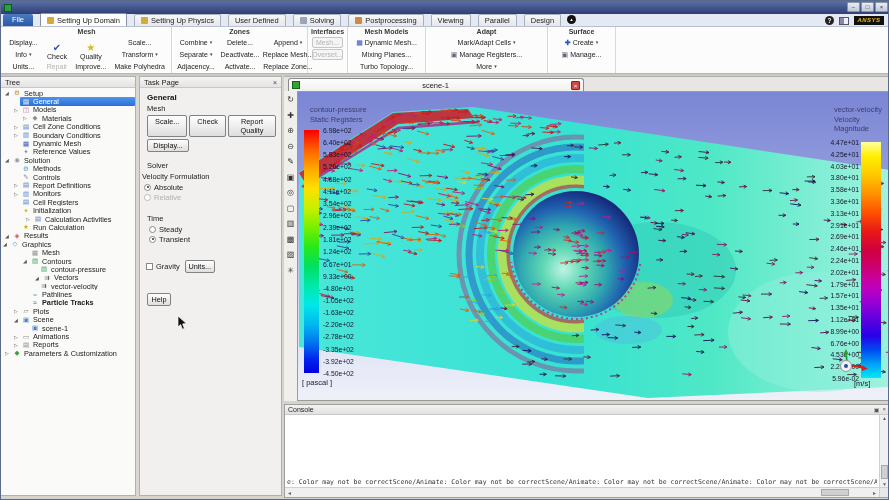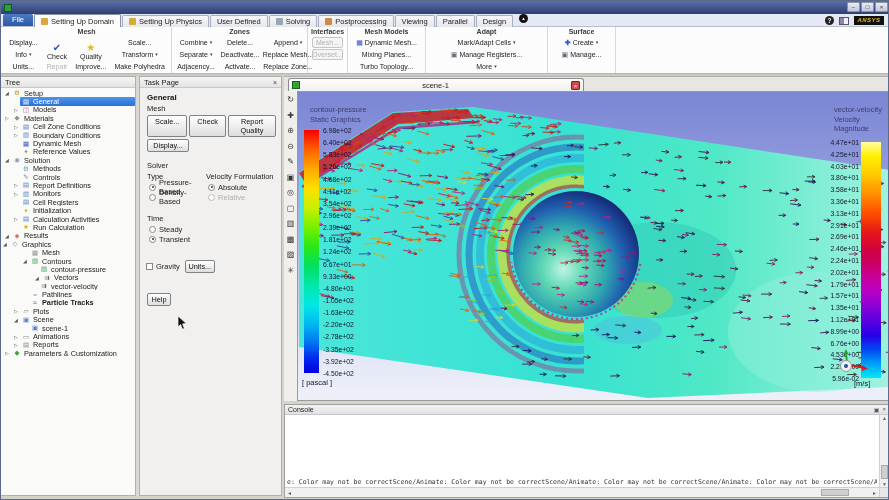--- a/index.html
+++ b/index.html
@@ -10,26 +10,26 @@
   .titlebar { position:absolute; left:0; top:0; width:889px; height:13px;
     background:linear-gradient(#5a6fa8,#2e3f72); color:#fff; font-size:7.5px;
     display:flex; align-items:center; gap:3px; padding:0 3px; }
   .appicon { width:8px; height:8px; background:#2f9e3f; border:1px solid #0c5c1c; }
   .wbtns { position:absolute; right:2px; top:1px; display:flex; gap:1px; }
   .wbtn { width:13px; height:10px; background:linear-gradient(#e8ecf4,#c2c8d6); border:1px solid #8a94a8;
     font-size:6px; line-height:8px; text-align:center; color:#333; border-radius:1px; }
 
   
   .tabrow { position:absolute; left:0; top:13px; width:889px; height:13px; background:#e4e9f3;
-    border-bottom:1px solid #b8c0d0; display:flex; align-items:flex-start; padding-left:2px; }
+    border-bottom:1px solid #b8c0d0; display:flex; align-items:flex-end; padding-left:2px; }
   .filebtn { width:30px; height:12px; background:linear-gradient(#4a7ac0,#2a5aa8); color:#fff;
     font-size:7.5px; text-align:center; line-height:12px; border-radius:2px 2px 0 0; }
   .tab { height:12px; padding:0 6px; font-size:7.5px; color:#222; display:flex; align-items:center; gap:3px;
     background:linear-gradient(#f6f7f9,#e6e7ea); border:1px solid #a8b0c0; border-bottom:none;
-    border-radius:2px 2px 0 0; margin-left:1px; white-space:nowrap; }
+    border-radius:2px 2px 0 0; margin-left:7px; white-space:nowrap; }
   .tab.active { background:#fdfdfe; border-color:#8890a4; height:13px; }
   .tabicon { width:7px; height:7px; border-radius:1px; display:inline-block; }
   .ribbon-toggle { margin-left:6px; margin-bottom:2px; width:9px; height:9px; border-radius:50%;
     background:#111; color:#fff; font-size:5px; text-align:center; line-height:9px; }
   .topright { position:absolute; right:4px; top:14px; height:11px; display:flex; align-items:center; gap:5px; }
   .helpicon { width:9px; height:9px; border-radius:50%; background:#222; color:#fff; font-size:6.5px;
     font-weight:bold; text-align:center; line-height:9px; }
   .layouticon { width:10px; height:8px; border:1px solid #556; background:#eef; position:relative; }
   .layouticon:before { content:""; position:absolute; left:0; top:0; width:4px; height:6px; background:#88a; }
   .ansyslogo { width:30px; height:9px; background:#111; color:#e8b820; font-size:6px; font-weight:bold;
@@ -364,21 +364,21 @@
           <span>General</span>
         </span>
       </div>
       <div class="trow" style="padding-left: 11px;">
         <span class="arr">▷</span>
         <span class="hl">
           <span class="ticon" style="color: rgb(192, 96, 160);">◫</span>
           <span>Models</span>
         </span>
       </div>
-      <div class="trow" style="padding-left: 2px;">
+      <div class="trow" style="padding-left: 20px;">
         <span class="arr">▷</span>
         <span class="hl">
           <span class="ticon" style="color: rgb(144, 144, 144);">◆</span>
           <span>Materials</span>
         </span>
       </div>
       <div class="trow" style="padding-left: 11px; justify-content: space-between;">
         <span class="arr">▷</span>
         <span class="hl">
           <span class="ticon" style="color: rgb(80, 128, 200);">▤</span>
@@ -448,21 +448,21 @@
           <span>Cell Registers</span>
         </span>
       </div>
       <div class="trow" style="padding-left: 11px;">
         <span class="arr"></span>
         <span class="hl">
           <span class="ticon" style="color: rgb(200, 176, 48);">✦</span>
           <span>Initialization</span>
         </span>
       </div>
-      <div class="trow" style="padding-left: 11px;">
+      <div class="trow" style="padding-left: 23px;">
         <span class="arr">▷</span>
         <span class="hl">
           <span class="ticon" style="color: rgb(80, 128, 200);">▤</span>
           <span>Calculation Activities</span>
         </span>
       </div>
       <div class="trow" style="padding-left: 11px;">
         <span class="arr"></span>
         <span class="hl">
           <span class="ticon" style="color: rgb(216, 176, 32);">★</span>
@@ -588,31 +588,20 @@
   <div class="tpbtnrow">
     <div class="tpbtn" style="width:42px">Scale...</div>
     <div class="tpbtn" style="width:38px">Check</div>
     <div class="tpbtn" style="width:50px">Report Quality</div>
   </div>
   <div class="tpbtnrow">
     <div class="tpbtn" style="width:42px">Display...</div>
   </div>
   <div class="tp-label" style="margin-top:9px">Solver</div>
   <div class="twocol">
-    <div class="c1">
-      <div class="tp-label">Type</div>
-      <div class="radiorow">
-          <span class="radio on"></span>
-          <span>Pressure-Based</span>
-        </div>
-      <div class="radiorow">
-          <span class="radio"></span>
-          <span>Density-Based</span>
-        </div>
-    </div>
     <div class="c2">
       <div class="tp-label" style="margin-left:2px">Velocity Formulation</div>
       <div class="radiorow" style="margin-left:4px">
           <span class="radio on"></span>
           <span>Absolute</span>
         </div>
       <div class="radiorow dis" style="margin-left:4px">
           <span class="radio dis"></span>
           <span>Relative</span>
         </div>
@@ -1223,21 +1212,21 @@
           <path d="M275.4 158.4L283.8 159.5M280.7 160.7L283.8 159.5L281.1 157.5" stroke="#c81890" stroke-width=".9" fill="none"></path>
           <path d="M278.2 142.9L284.8 143.1M281.7 144.6L284.8 143.1L281.8 141.4" stroke="#c81890" stroke-width=".9" fill="none"></path>
           <path d="M282.1 190.7L290.1 190.5M287.2 192.2L290.1 190.5L287.1 189.0" stroke="#781880" stroke-width=".9" fill="none"></path>
           <path d="M274.6 167.7L283.5 168.1M280.4 169.6L283.5 168.1L280.6 166.4" stroke="#d02828" stroke-width=".9" fill="none"></path>
           <path d="M273.8 154.3L282.2 153.9M279.2 155.7L282.2 153.9L279.1 152.5" stroke="#c81890" stroke-width=".9" fill="none"></path>
         </g>
     </svg>
 
     <div class="vlabel" style="left:12px;top:13px;">
       <div>contour-pressure</div>
-      <div>Static Graphics</div>
+      <div>Static Registers</div>
     </div>
     <div class="lbar p"></div>
     <div class="lvals p" id="pvals">
         <div>6.98e+02</div>
         <div>6.40e+02</div>
         <div>5.83e+02</div>
         <div>5.26e+02</div>
         <div>4.68e+02</div>
         <div>4.11e+02</div>
         <div>3.54e+02</div>

